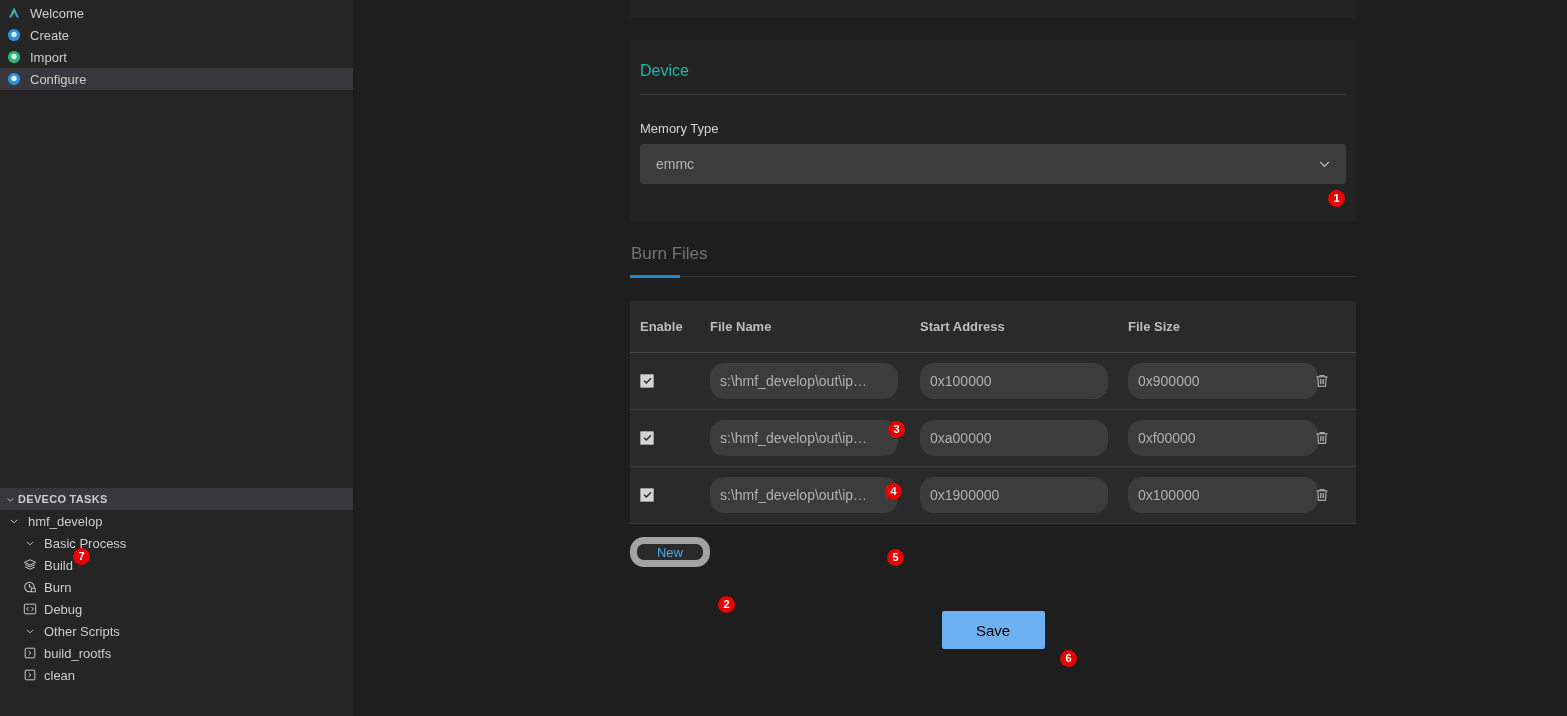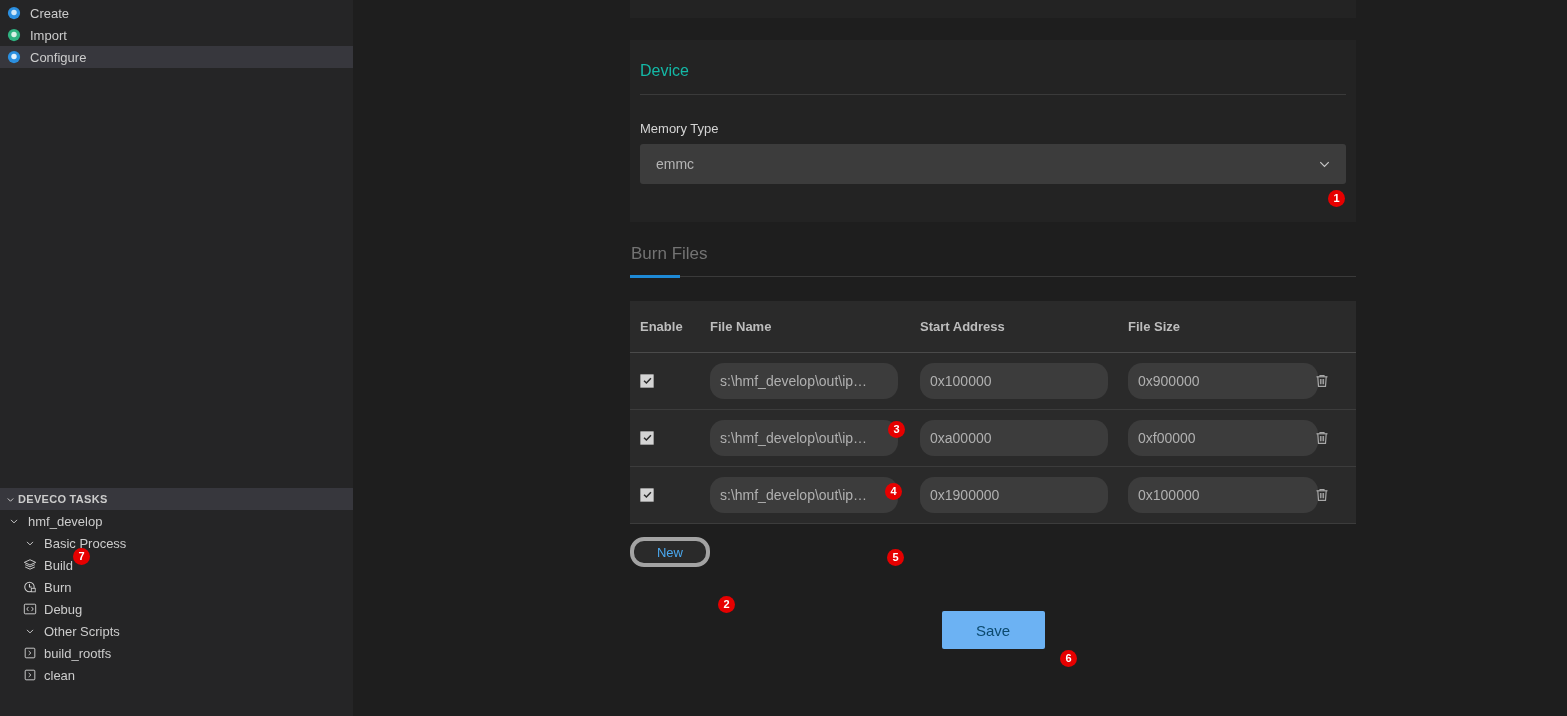--- a/index.html
+++ b/index.html
@@ -203,38 +203,38 @@
     width: 22px; height: 22px;
     color: #a8a8a8;
     cursor: pointer;
     display: inline-flex; align-items: center; justify-content: center;
   }
 
   .new-btn {
     margin-top: 13px;
     width: 80px; height: 30px;
     background: #2a2a2a;
-    border: 4px solid #a3a3a3;
+    border: 7px solid #a3a3a3;
     border-radius: 14px;
     color: #4aa8ef;
     font-size: 13px;
     font-family: "Liberation Sans", sans-serif;
     cursor: pointer;
     position: relative;
   }
   .save-row {
     display: flex; justify-content: center;
     margin-top: 44px;
     position: relative;
   }
   .save-btn {
     width: 103px; height: 38px;
     background: #6cb2f3;
     border: none; border-radius: 2px;
-    color: #0c4a6e;
+    color: #000000;
     font-size: 15px;
     font-family: "Liberation Sans", sans-serif;
     cursor: pointer;
   }
 
   
   .badge {
     position: absolute;
     width: 17px; height: 17px;
     background: #e60000;
@@ -250,20 +250,29 @@
 </style>
 </head>
 <body>
 
 <div class="app">
 
   <div class="sidebar">
 
     <div class="nav-list">
 
+      <div class="nav-item">
+        <span class="nav-icon">
+          <svg width="14" height="14" viewBox="0 0 16 16">
+            <path d="M8 2 L14 13 L11 13 L8 7.5 L5 13 L2 13 Z" fill="#2e8ed6"></path>
+            <path d="M8 2 L11 7.5 L8 7.5 L5.2 12.6 L3.8 12.6 Z" fill="#3fb68b"></path>
+          </svg>
+        </span>
+        <span>Welcome</span>
+      </div>
 
       <div class="nav-item">
         <span class="nav-icon">
           <svg width="14" height="14" viewBox="0 0 16 16">
             <circle cx="8" cy="8" r="7" fill="#2b8fe0"></circle>
             <circle cx="8" cy="7.4" r="3.1" fill="#cfe7f7"></circle>
           </svg>
         </span>
         <span>Create</span>
       </div>

